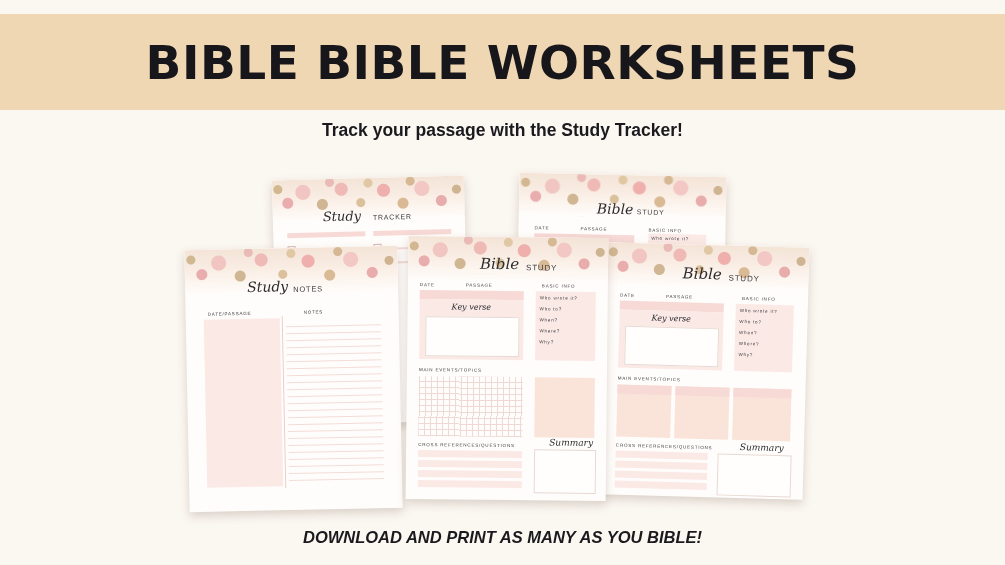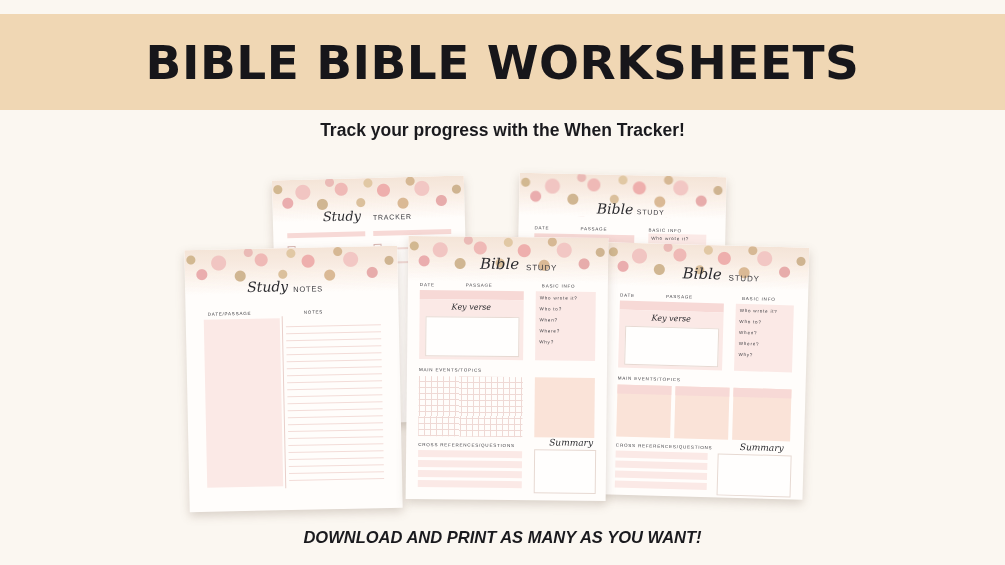--- a/index.html
+++ b/index.html
@@ -165,21 +165,21 @@
   .abs { position: absolute; }
 </style>
 </head>
 <body>
 
 <div class="banner">
   <div class="banner-title">BIBLE BIBLE WORKSHEETS</div>
 </div>
 
 <div class="subtitle">
-  <div>Track your progress with the When Tracker!</div>
+  <div>Track your passage with the Study Tracker!</div>
 </div>
 
 <div class="stage">
 
   <div class="sheet" id="sheet-tracker">
     <div class="floral"></div>
     <div class="sheet-inner">
       <div class="abs script" style="left:50px; top:30px; font-size:13px;">Study</div>
       <div class="abs caps" style="left:100px; top:36px; font-size:7px;">TRACKER</div>
 
@@ -336,13 +336,13 @@
       <div class="abs pinkbox-l" style="left:14px; top:228px; width:92px; height:7px;"></div>
       <div class="abs pinkbox-l" style="left:14px; top:238px; width:92px; height:7px;"></div>
 
       <div class="abs script" style="left:138px; top:196px; font-size:9px;">Summary</div>
       <div class="abs whitebox" style="left:116px; top:208px; width:72px; height:40px;"></div>
     </div>
   </div>
 
 </div>
 
-<div class="footer">DOWNLOAD AND PRINT AS MANY AS YOU WANT!</div>
+<div class="footer">DOWNLOAD AND PRINT AS MANY AS YOU BIBLE!</div>
 
 </body></html>

